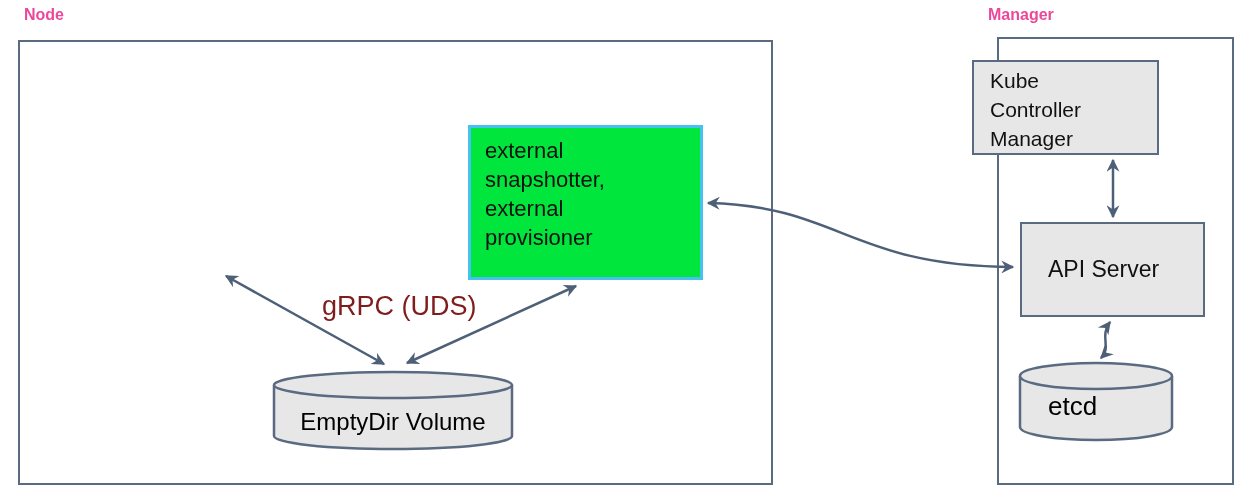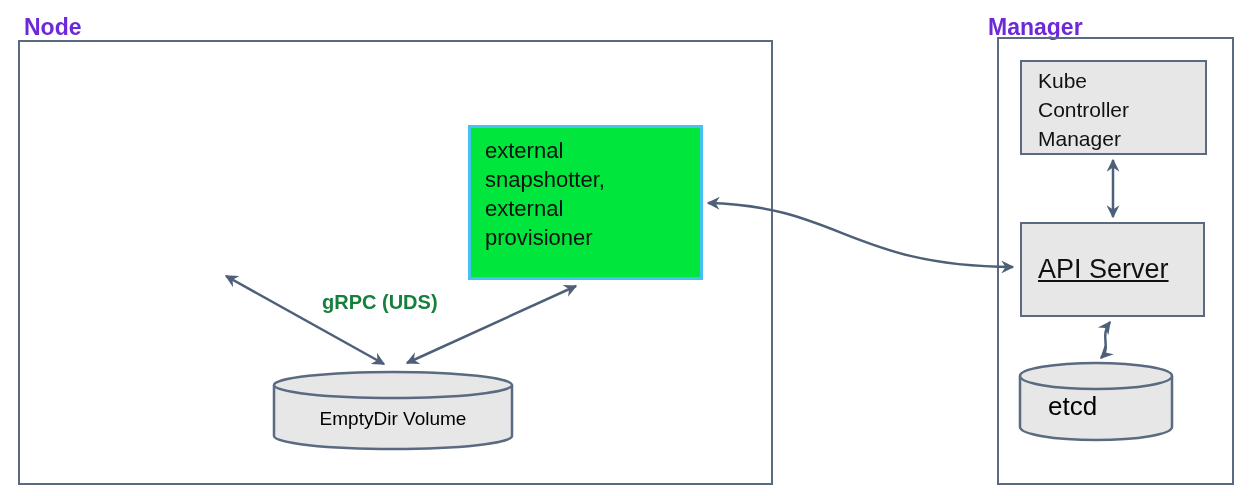--- a/index.html
+++ b/index.html
@@ -15,21 +15,21 @@
   .canvas{
     position:relative;
     width:1250px;height:496px;
     background:#ffffff;
     font-family:"Liberation Sans", sans-serif;
     color:var(--text);
     overflow:hidden;
   }
   .abs{position:absolute;}
   .zone-label{
-    font-size:23px;font-weight:bold;color:#6d28d9;margin-top:8px;
+    font-size:16px;font-weight:bold;color:#ec4899;
   }
   .zone-box{
     border:2px solid var(--outline);
     background:transparent;
     box-sizing:border-box;
   }
   .title{
     font-size:28px;color:#000;
   }
   .pod-box{
@@ -40,23 +40,23 @@
   }
   .pod-orange{background:var(--accent-orange);font-weight:bold;padding:12px 0 0 16px;}
   .pod-green{background:var(--accent-green);font-weight:normal;padding:8px 8px 0 14px;}
   .gray-box{
     box-sizing:border-box;
     border:2px solid var(--outline);
     background:var(--gray-fill);
     white-space:pre-line;
   }
   .kcm{font-size:21px;line-height:1.38;padding:5px 0 0 16px;}
-  .api{font-size:27px;display:flex;align-items:center;padding-left:16px;text-decoration:underline;}
-  .edge-label{font-size:20px;font-weight:bold;color:#15803d;}
-  .cyl-label{font-size:19px;color:#000;}
+  .api{font-size:23px;display:flex;align-items:center;padding-left:26px;}
+  .edge-label{font-size:27px;font-weight:normal;color:#7f1d1d;}
+  .cyl-label{font-size:24px;color:#000;}
   .etcd-label{font-size:26px;color:#000;}
   svg{display:block;}
   .overlay{pointer-events:none;}
 </style>
 </head>
 <body>
 
 <div class="canvas">
 
   <div class="abs zone-label" style="left:24px;top:6px;">Node</div>
@@ -74,21 +74,21 @@
     <svg width="242" height="82" viewBox="0 0 242 82">
       <path d="M2 15 L2 66 A119 13 0 0 0 240 66 L240 15" fill="var(--gray-fill)" stroke="var(--outline)" stroke-width="2.5"></path>
       <ellipse cx="121" cy="15" rx="119" ry="13" fill="var(--gray-fill)" stroke="var(--outline)" stroke-width="2.5"></ellipse>
     </svg>
     <div class="abs cyl-label" style="left:0;top:38px;width:242px;text-align:center;">EmptyDir Volume</div>
   </div>
 
   <div class="abs zone-label" style="left:988px;top:6px;">Manager</div>
   <div class="abs zone-box" style="left:997px;top:37px;width:237px;height:448px;"></div>
 
-  <div class="abs gray-box kcm" style="left:1020px;top:60px;width:187px;height:95px;">Kube
+  <div class="abs gray-box kcm" style="left:972px;top:60px;width:187px;height:95px;">Kube
 Controller
 Manager</div>
 
   <div class="abs gray-box api" style="left:1020px;top:222px;width:185px;height:95px;">API Server</div>
 
   <div class="abs" style="left:1018px;top:361px;width:156px;height:82px;">
     <svg width="156" height="82" viewBox="0 0 156 82">
       <path d="M2 15 L2 66 A76 13 0 0 0 154 66 L154 15" fill="var(--gray-fill)" stroke="var(--outline)" stroke-width="2.5"></path>
       <ellipse cx="78" cy="15" rx="76" ry="13" fill="var(--gray-fill)" stroke="var(--outline)" stroke-width="2.5"></ellipse>
     </svg>

